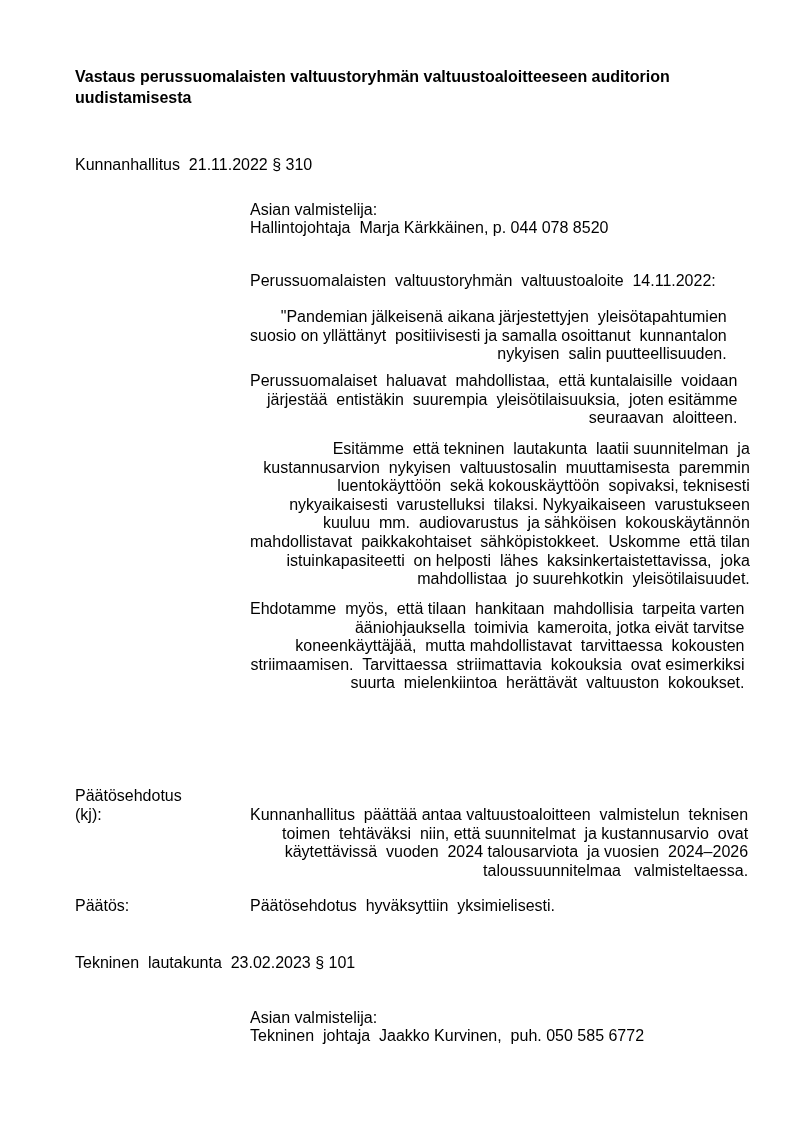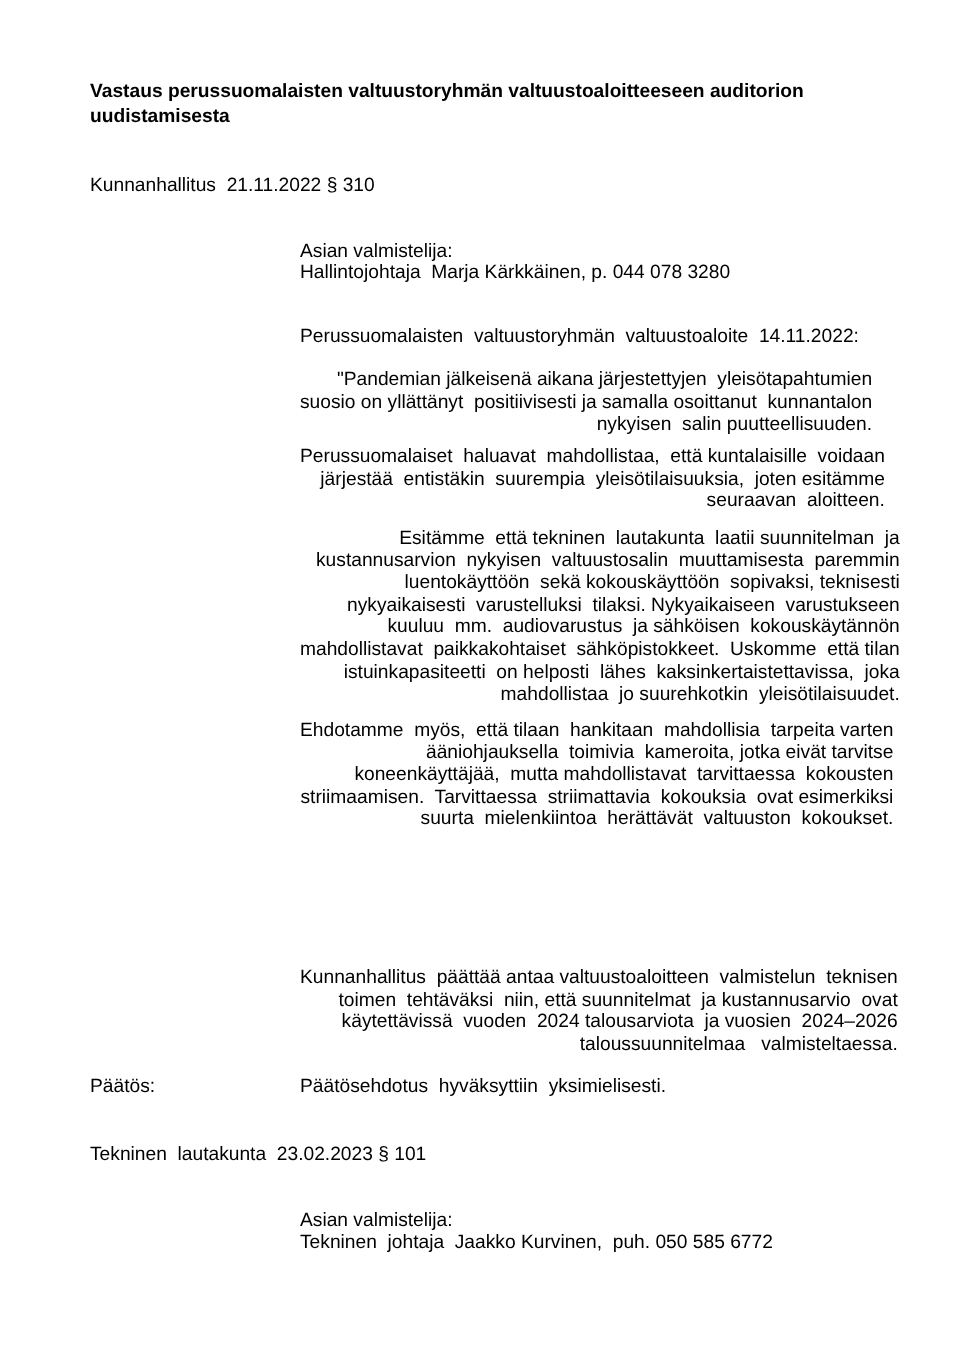--- a/index.html
+++ b/index.html
@@ -32,25 +32,25 @@
   }
 </style>
 </head>
 <body>
 
 <div class="page">
 
   <div class="blk left-col doc-title" style="top:66px">Vastaus perussuomalaisten valtuustoryhmän valtuustoaloitteeseen auditorion
 uudistamisesta</div>
 
-  <div class="blk left-col" style="top:146px">Kunnanhallitus  21.11.2022 § 310</div>
+  <div class="blk left-col" style="top:156px">Kunnanhallitus  21.11.2022 § 310</div>
 
   <div class="blk body-col" style="top:201px">Asian valmistelija:</div>
 
-  <div class="blk body-col" style="top:219px">Hallintojohtaja  Marja Kärkkäinen, p. 044 078 3280</div>
+  <div class="blk body-col" style="top:219px">Hallintojohtaja  Marja Kärkkäinen, p. 044 078 8520</div>
 
   <div class="blk body-col" style="top:272px">Perussuomalaisten  valtuustoryhmän  valtuustoaloite  14.11.2022:</div>
 
   <div class="blk body-col" style="top:308px">"Pandemian jälkeisenä aikana järjestettyjen  yleisötapahtumien
 suosio on yllättänyt  positiivisesti ja samalla osoittanut  kunnantalon
 nykyisen  salin puutteellisuuden.</div>
 
   <div class="blk body-col" style="top:372px">Perussuomalaiset  haluavat  mahdollistaa,  että kuntalaisille  voidaan
 järjestää  entistäkin  suurempia  yleisötilaisuuksia,  joten esitämme
 seuraavan  aloitteen.</div>
@@ -64,20 +64,22 @@
 istuinkapasiteetti  on helposti  lähes  kaksinkertaistettavissa,  joka
 mahdollistaa  jo suurehkotkin  yleisötilaisuudet.</div>
 
   <div class="blk body-col" style="top:600px">Ehdotamme  myös,  että tilaan  hankitaan  mahdollisia  tarpeita varten
 ääniohjauksella  toimivia  kameroita, jotka eivät tarvitse
 koneenkäyttäjää,  mutta mahdollistavat  tarvittaessa  kokousten
 striimaamisen.  Tarvittaessa  striimattavia  kokouksia  ovat esimerkiksi
 suurta  mielenkiintoa  herättävät  valtuuston  kokoukset.</div>
 
 
+  <div class="blk left-col" style="top:787px">Päätösehdotus
+(kj):</div>
 
   <div class="blk body-col" style="top:806px">Kunnanhallitus  päättää antaa valtuustoaloitteen  valmistelun  teknisen
 toimen  tehtäväksi  niin, että suunnitelmat  ja kustannusarvio  ovat
 käytettävissä  vuoden  2024 talousarviota  ja vuosien  2024–2026
 taloussuunnitelmaa   valmisteltaessa.</div>
 
   <div class="blk left-col" style="top:897px">Päätös:</div>
 
   <div class="blk body-col" style="top:897px">Päätösehdotus  hyväksyttiin  yksimielisesti.</div>
 

